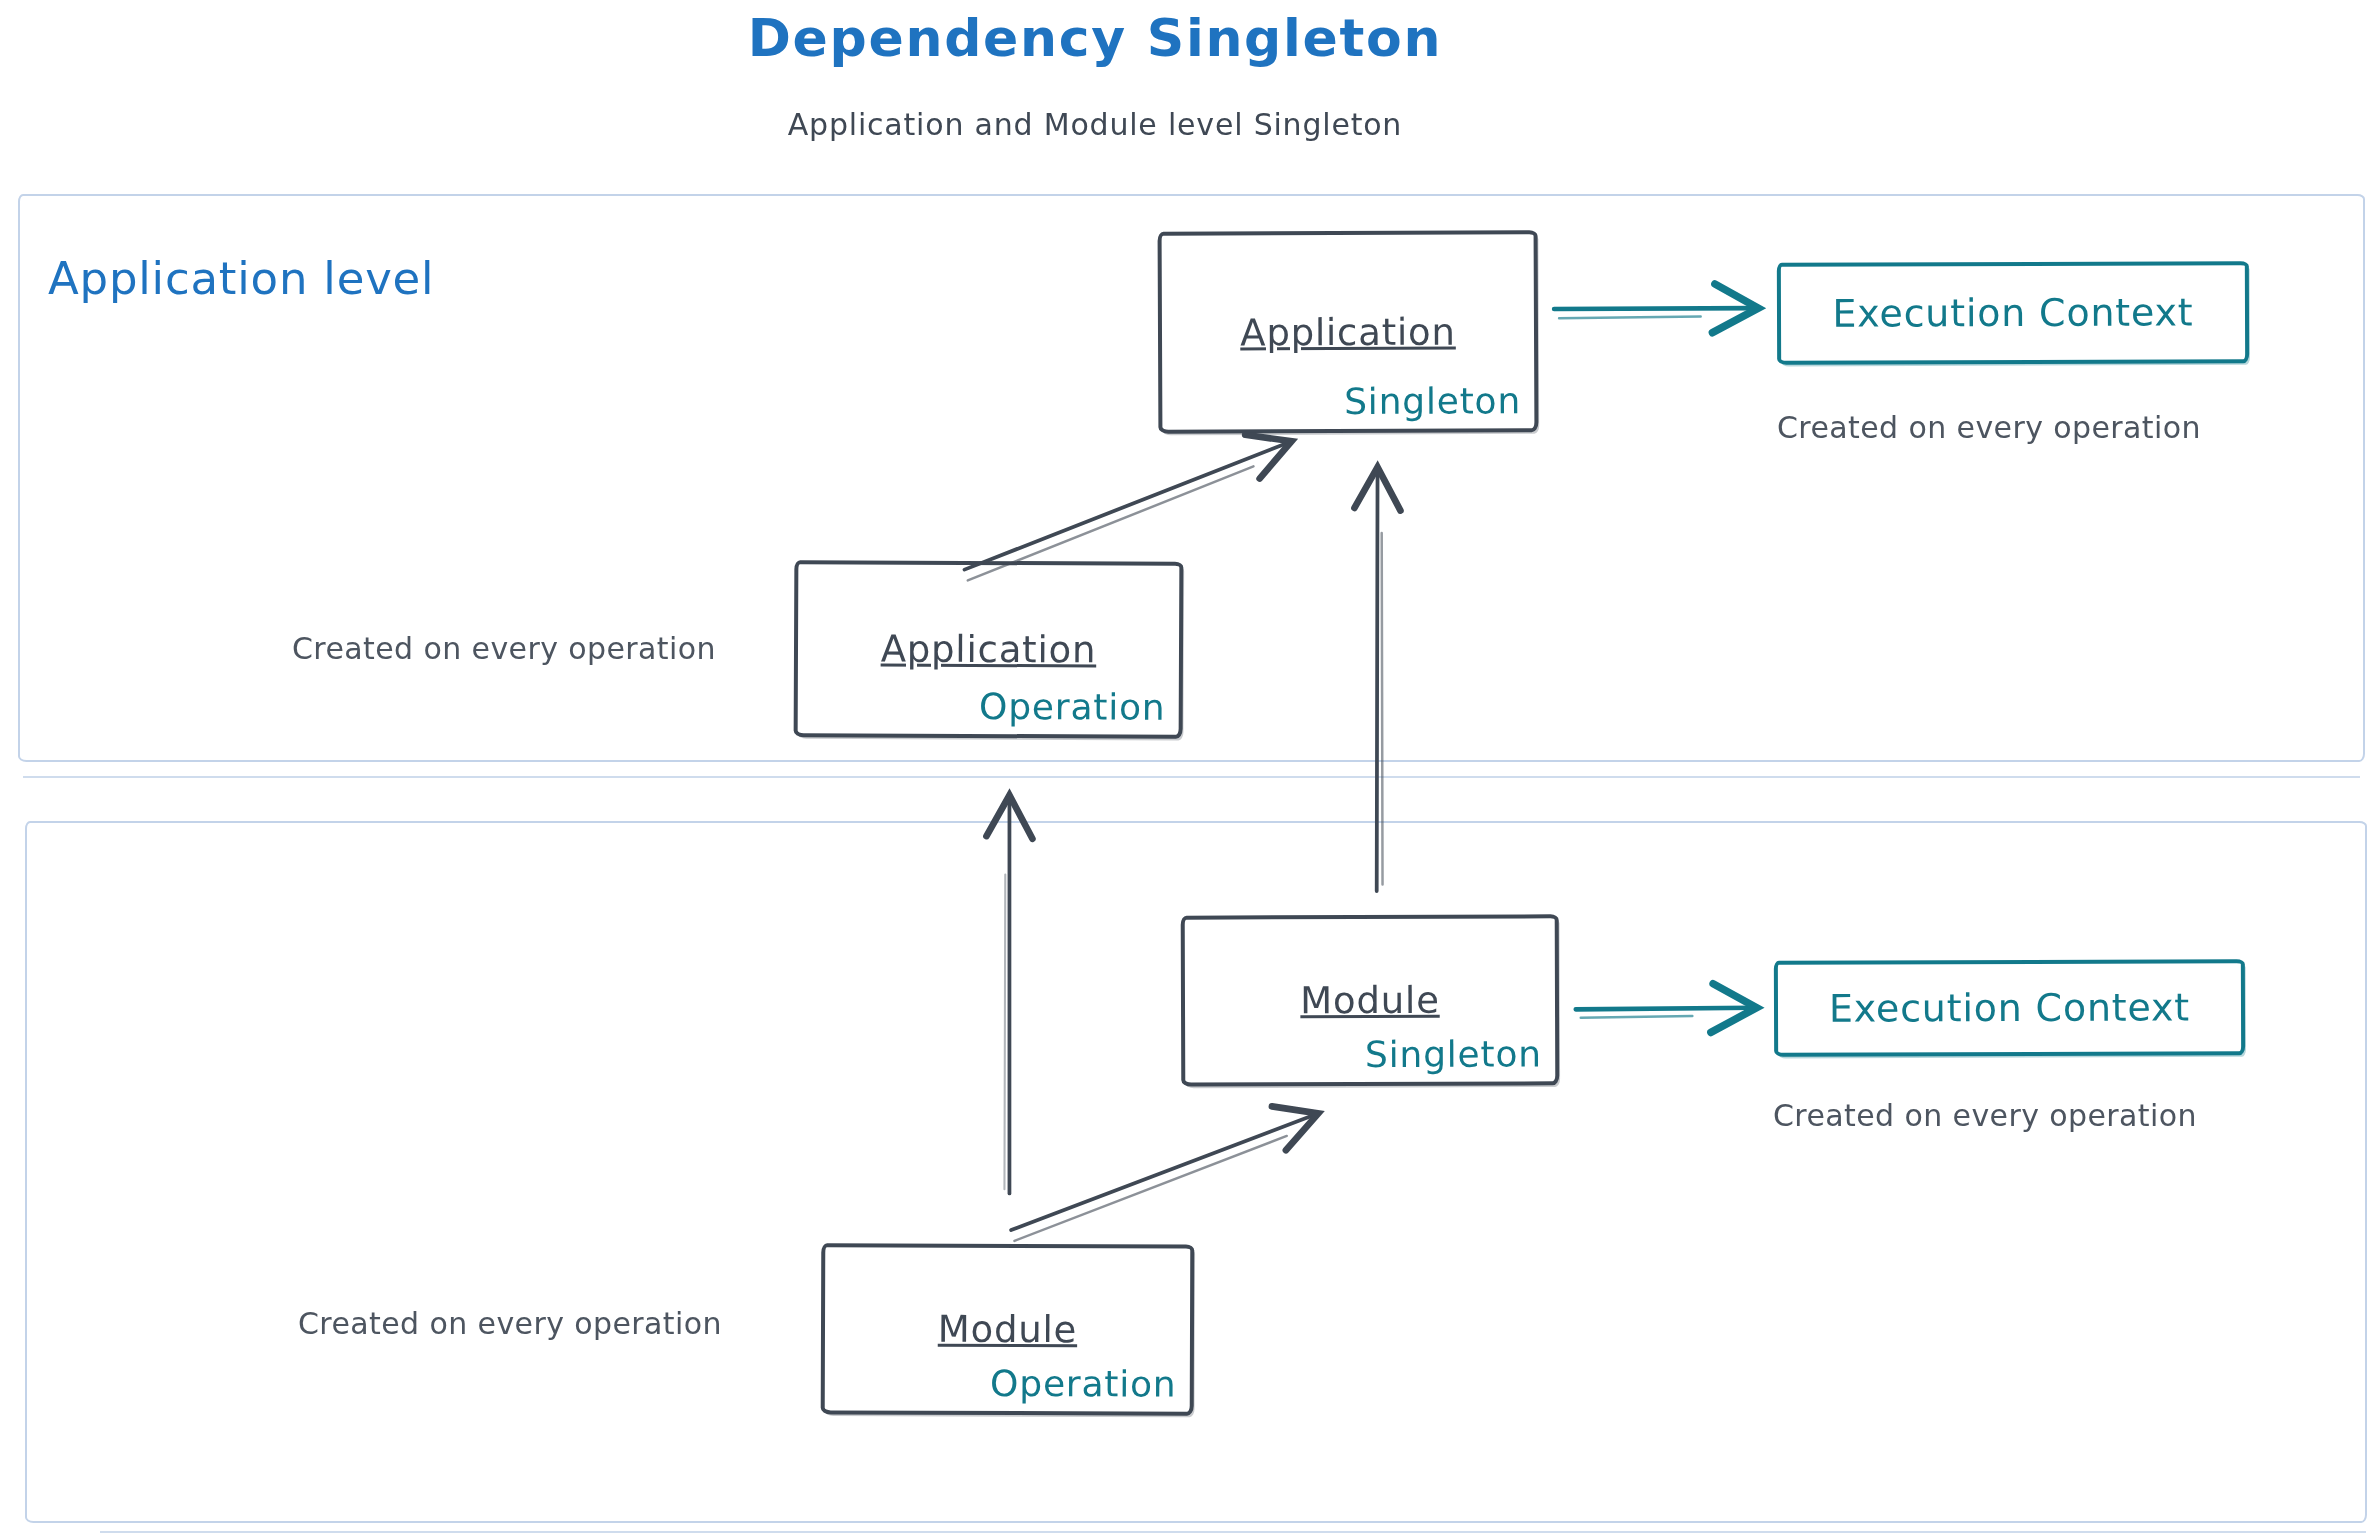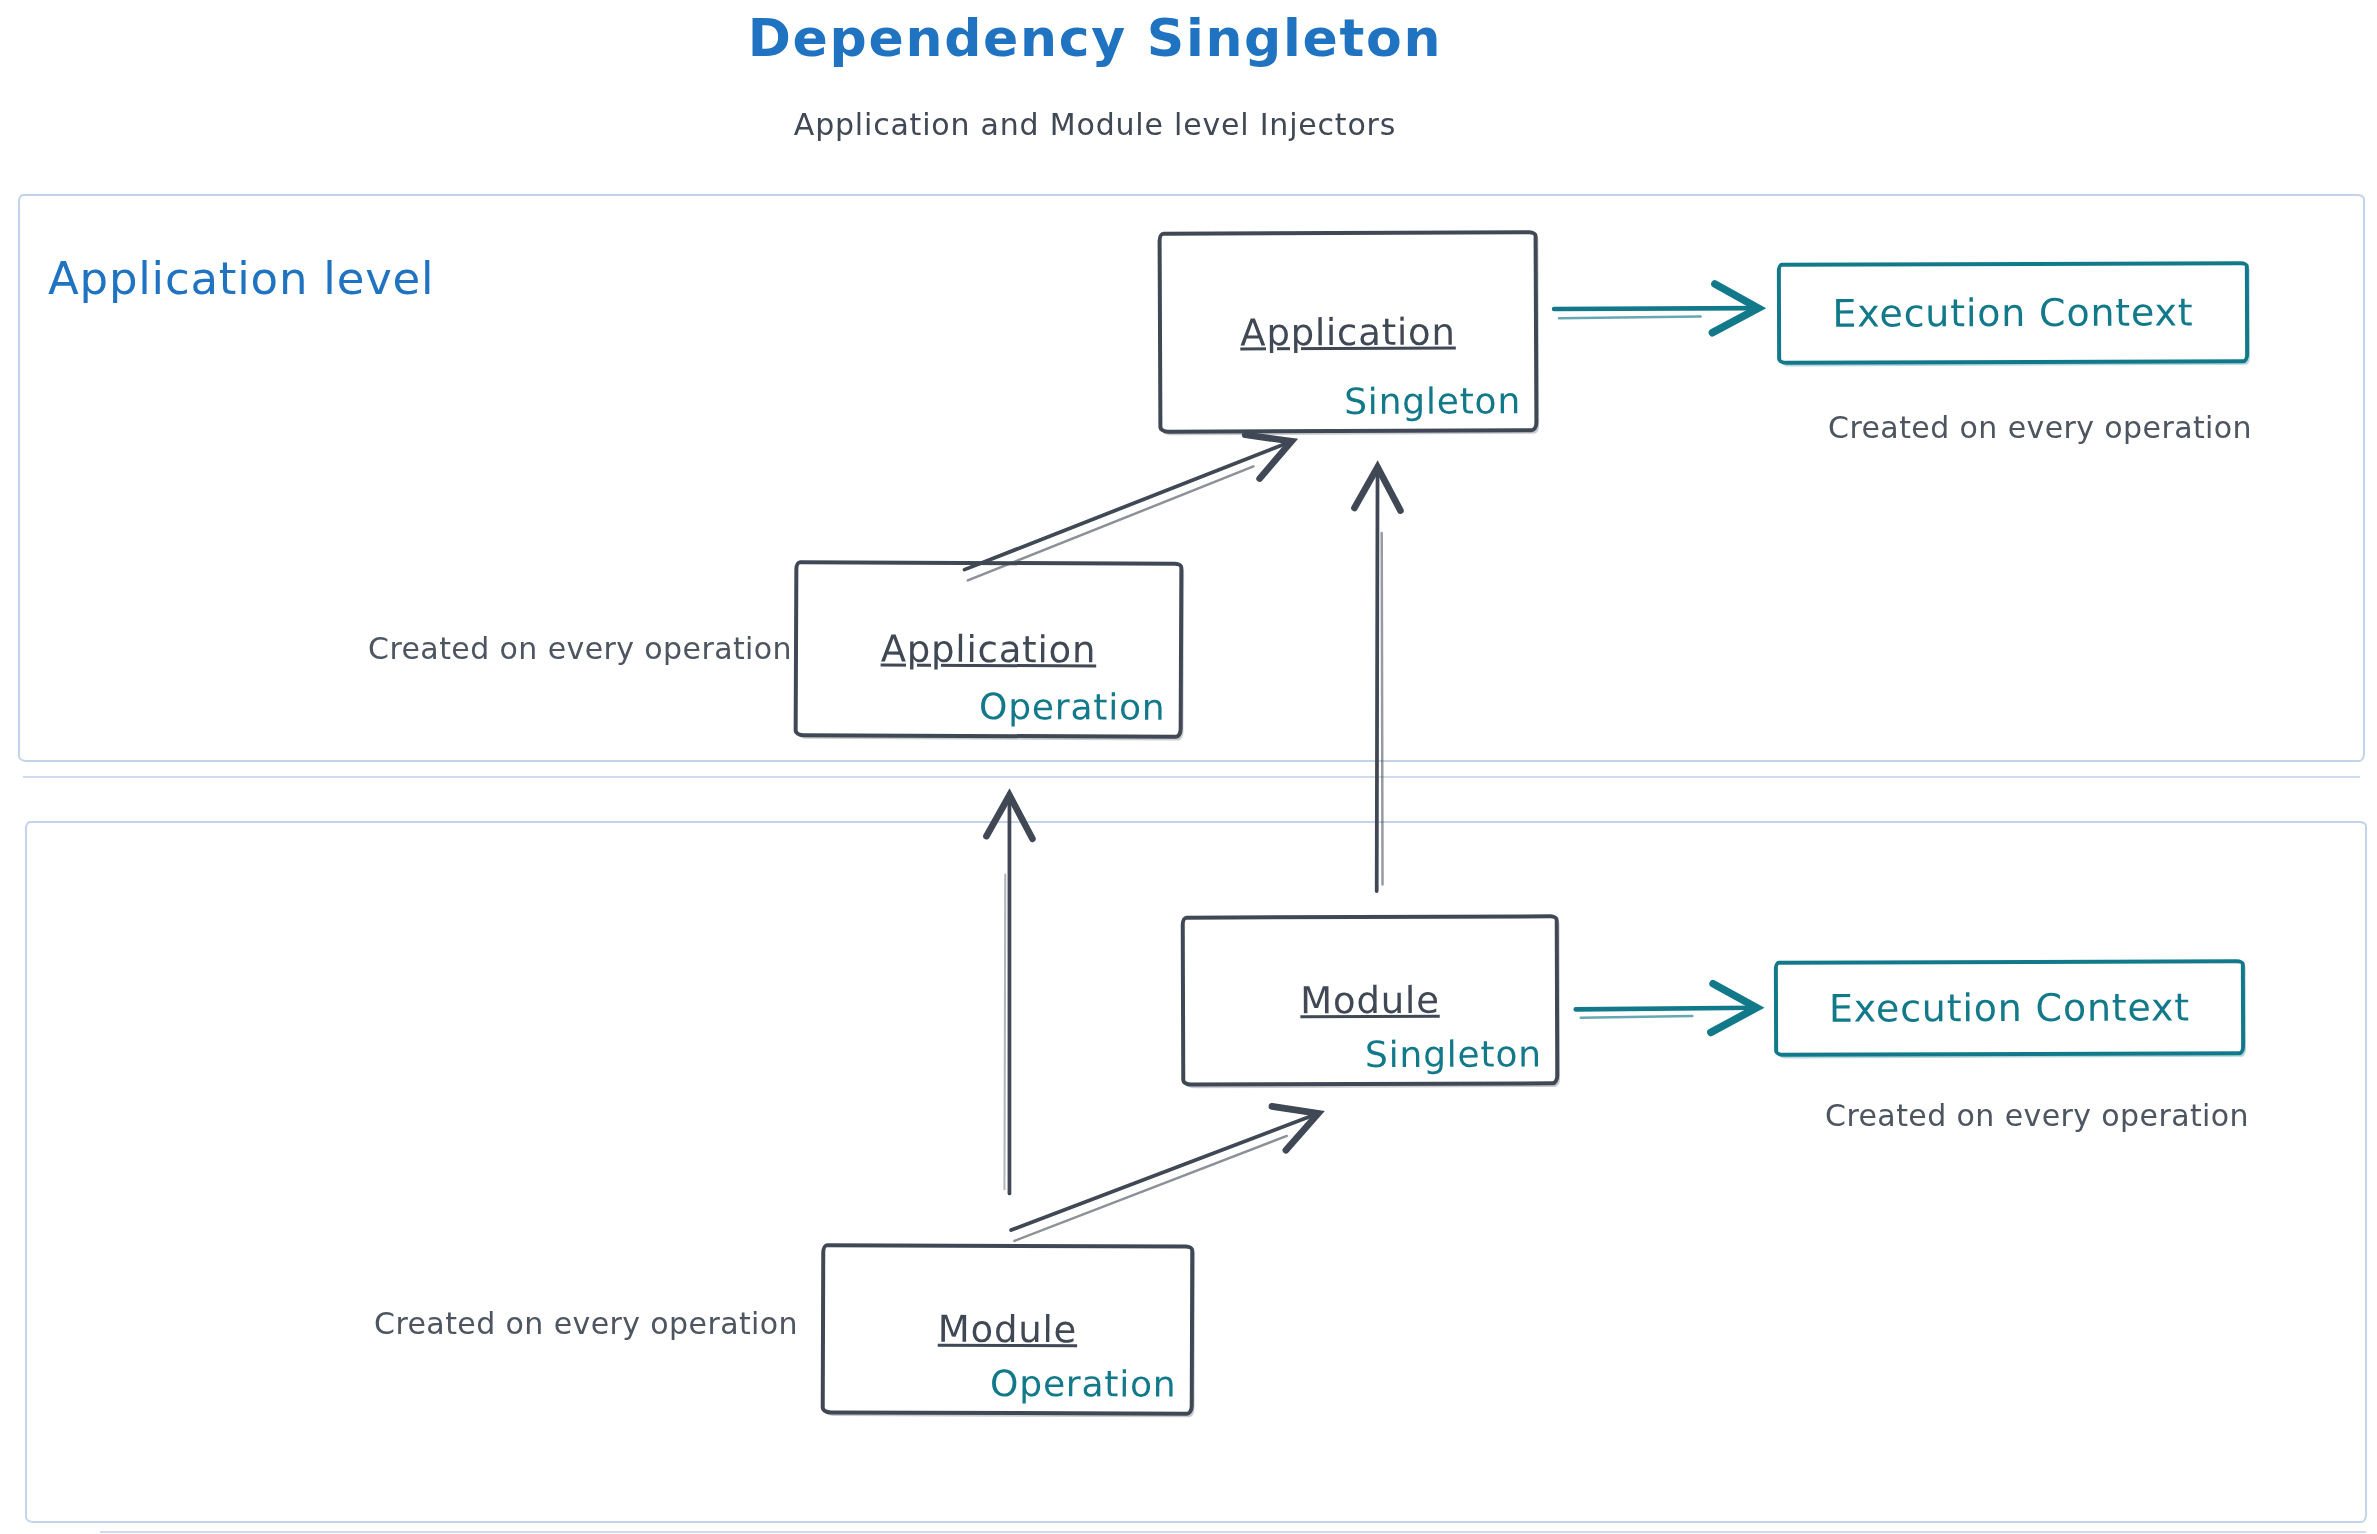--- a/index.html
+++ b/index.html
@@ -78,35 +78,35 @@
   }
   .exec-node .exec-label{
     font-size:38px;letter-spacing:0.8px;
     color:var(--teal);
     white-space:nowrap;
   }
   .caption{
     position:absolute;
     font-size:30px;letter-spacing:0.4px;
     color:#4d5560;
-    text-align:right;
+    text-align:left;
     white-space:nowrap;
   }
   #arrow-layer{
     position:absolute;left:0;top:0;
     pointer-events:none;
   }
 </style>
 </head>
 <body>
 
 <div id="canvas">
 
   <div class="title">Dependency Singleton</div>
-  <div class="subtitle">Application and Module level Injectors</div>
+  <div class="subtitle">Application and Module level Singleton</div>
 
   <div class="section" style="left:18.3px;top:194px;width:2347px;height:568px;"></div>
   <div class="echo-line" style="left:23px;top:776px;width:2337px;"></div>
   <div class="section-label" style="left:48px;top:252px;">Application level</div>
 
   <div class="section" style="left:25px;top:821px;width:2342px;height:702px;"></div>
   <div class="echo-line" style="left:100px;top:1531px;width:2266px;"></div>
 
   <div class="node" style="left:1158px;top:231px;width:380px;height:202px;transform:rotate(-0.25deg);">
     <span class="main-label">Application</span>

